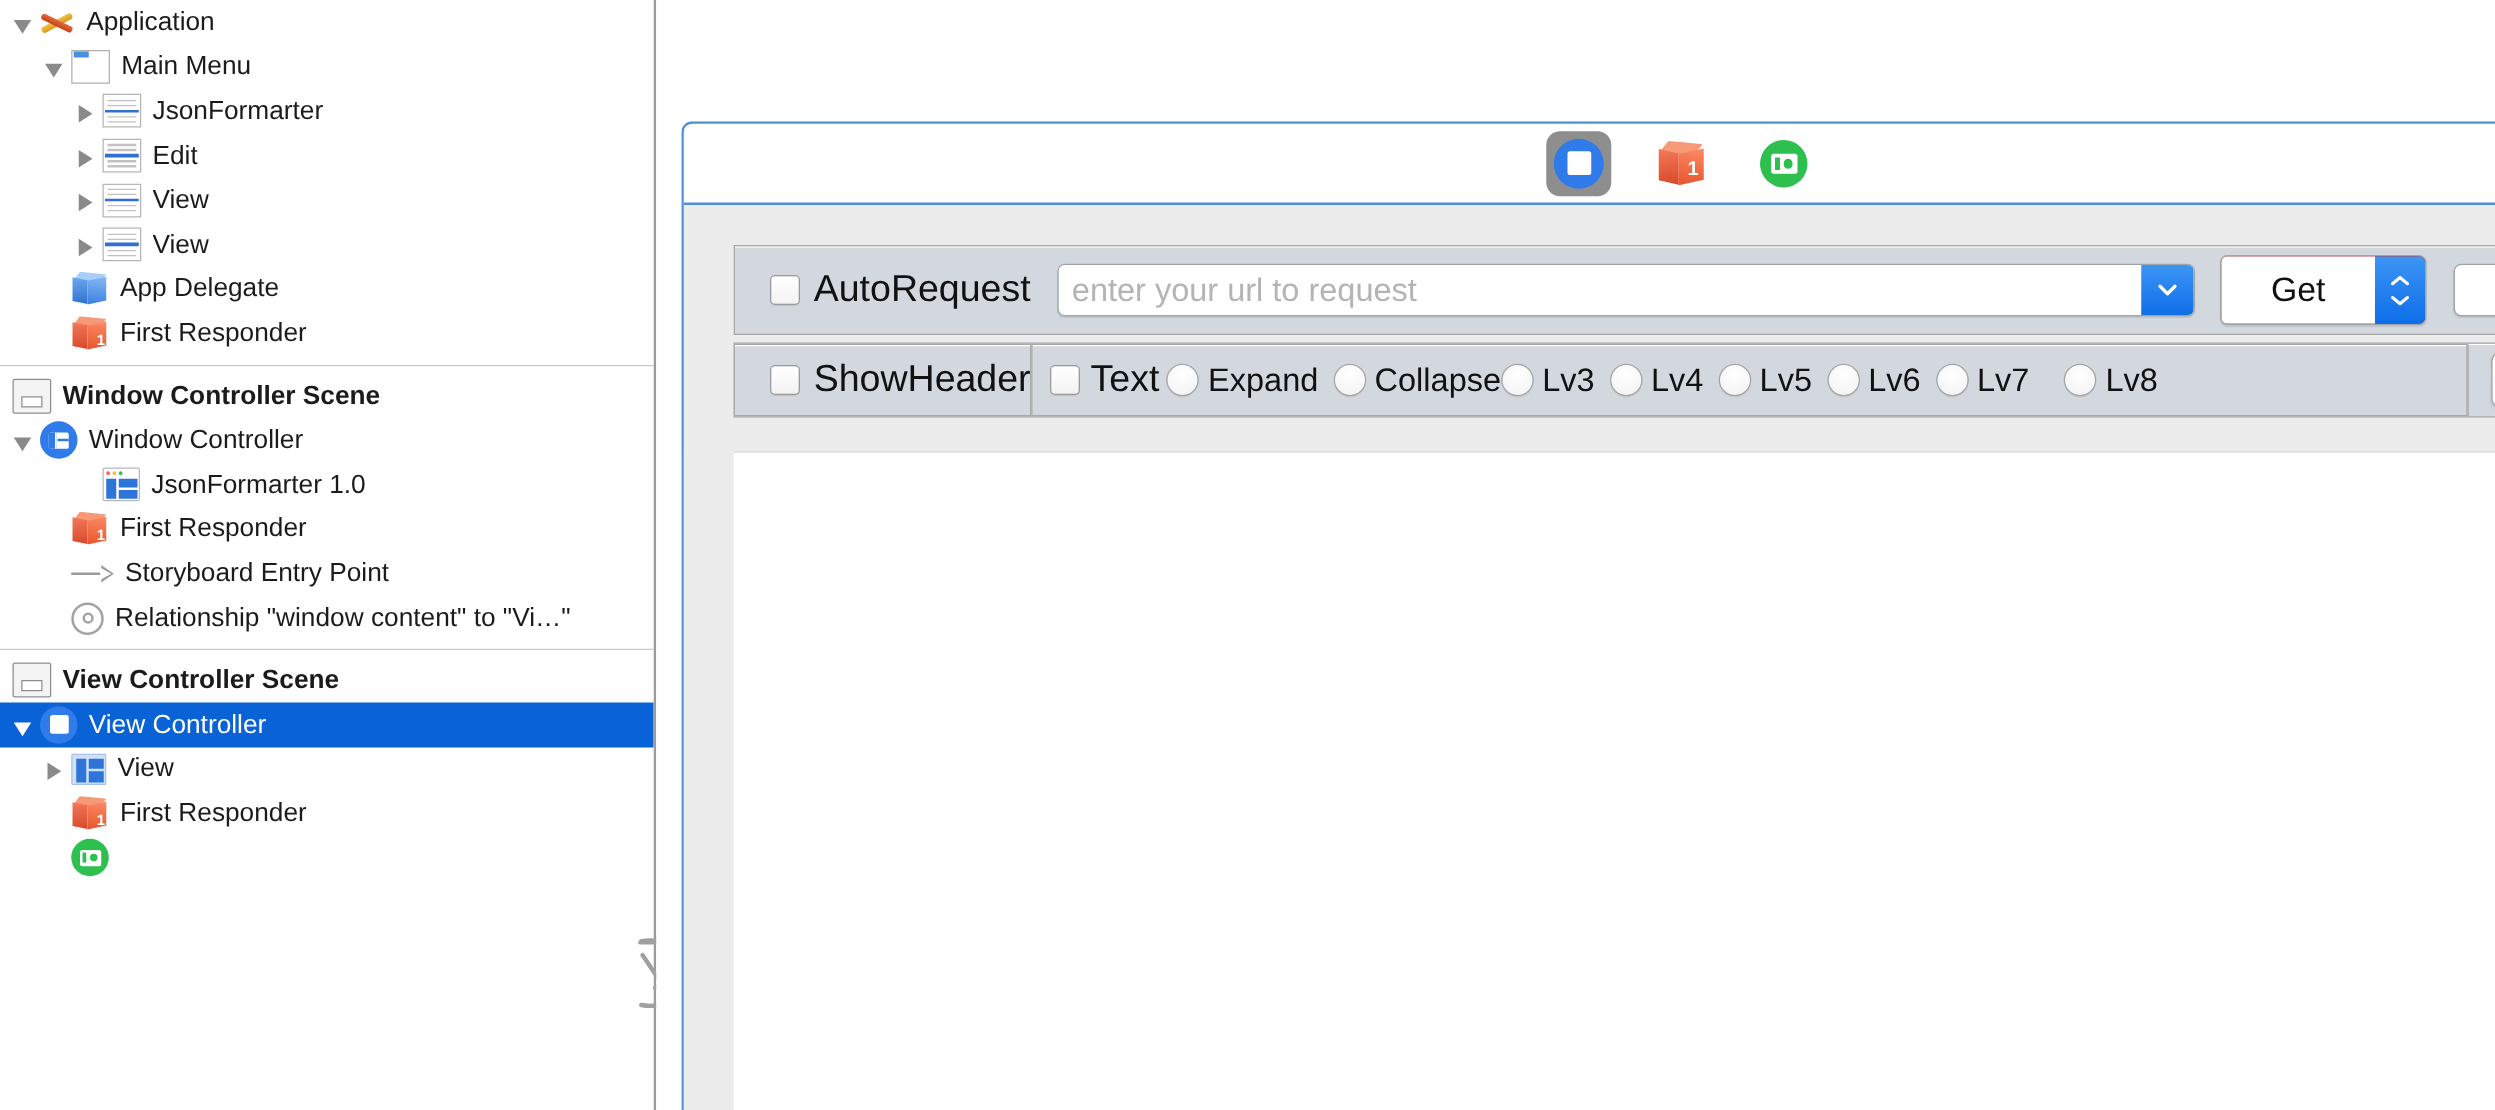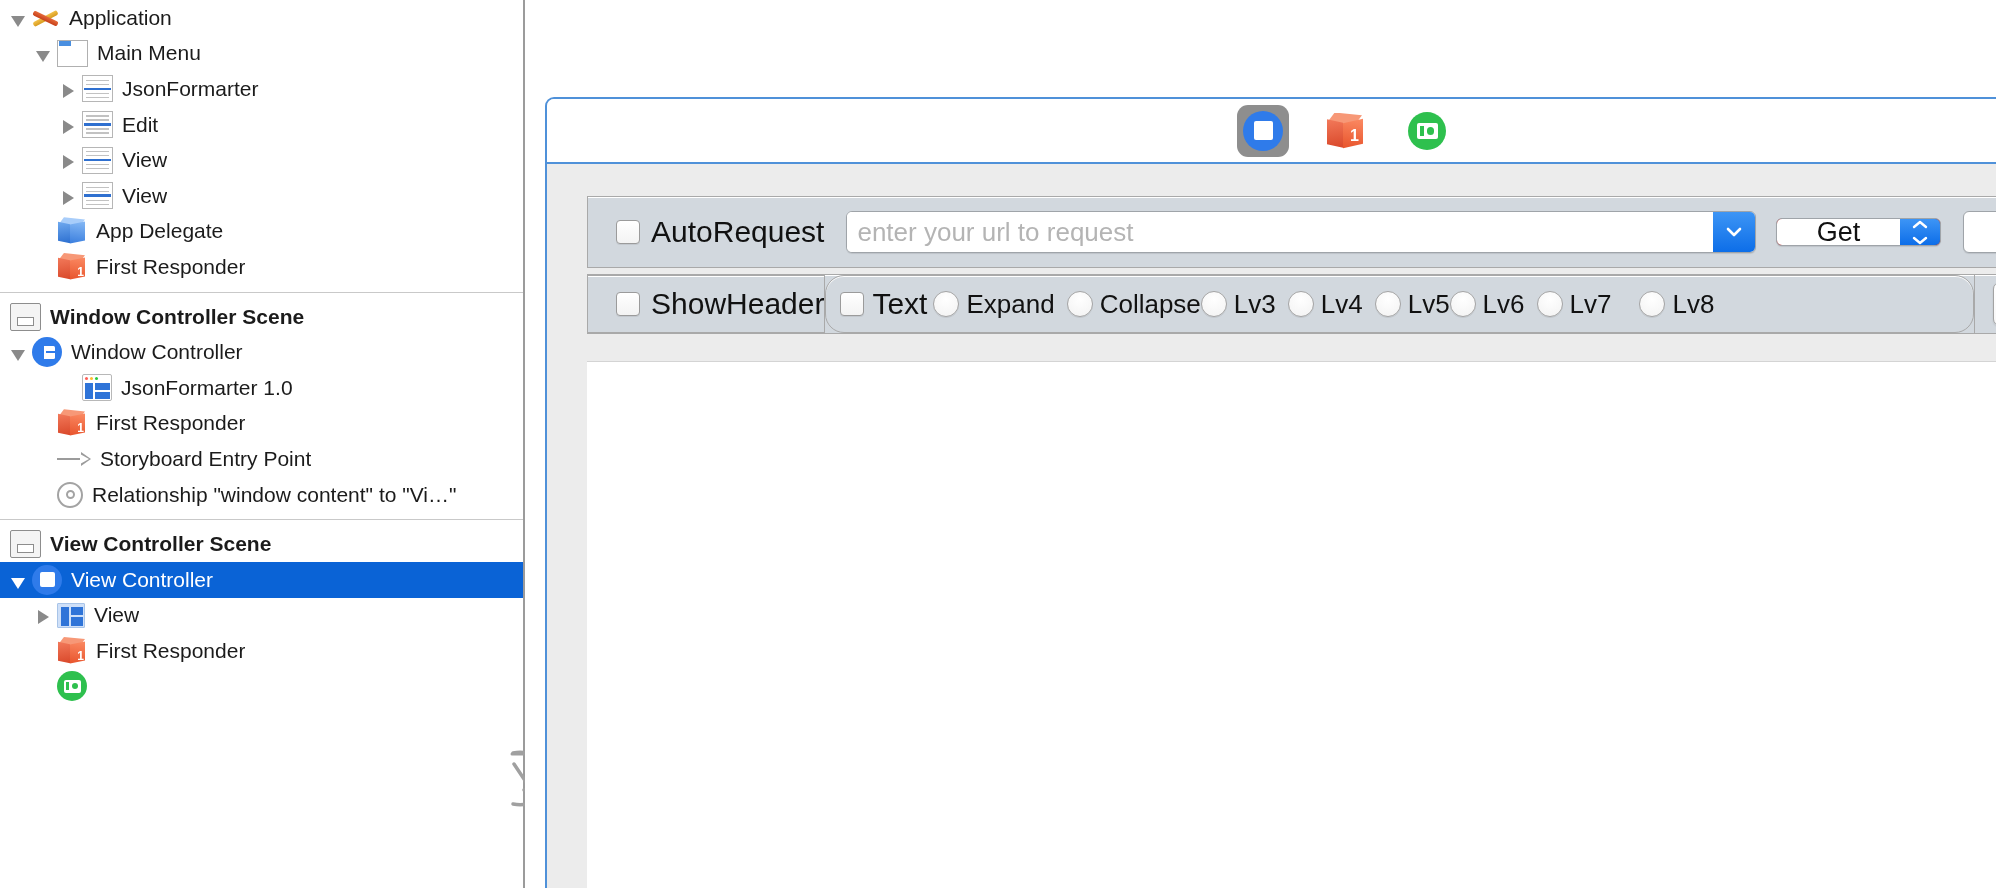--- a/index.html
+++ b/index.html
@@ -269,21 +269,21 @@
     padding: 0 10px; font-size: 26px; color: #b4b4b4;
     overflow: hidden; white-space: nowrap;
   }
   .combo .arw {
     flex: 0 0 42px; background: linear-gradient(#3d95f5,#0d6ee8);
     display: flex; align-items: center; justify-content: center;
   }
   .combo .arw svg { display:block; }
 
   .stepperbox {
-    height: 28px; display:flex; align-items:stretch;
+    height: 56px; display:flex; align-items:stretch;
     border-radius: 6px; overflow:hidden; border:1px solid #9fa4a9; background:#b91c1c;
     box-shadow: 0 1px 1px rgba(0,0,0,0.10);
   }
   .stepperbox .val {
     flex: 1 1 auto; display:flex; align-items:center; justify-content:center;
     font-size: 27px; color:#111; background:#fff; padding: 0 14px;
   }
   .stepperbox .stp {
     flex: 0 0 40px; background: linear-gradient(#3d95f5,#0d6ee8);
     display:flex; flex-direction:column; align-items:center; justify-content:center;
@@ -628,39 +628,39 @@
         </div>
 
         <div class="cbar" id="bar2x" style="top:110px;height:60px;left:40px;right:0;background:#d2d8de;">
           <div class="bar-inner">
 
             <div class="grp" style="flex:0 0 228px;justify-content:flex-start;padding-left:28px;margin:-1px 0 -1px -1px;">
               <span class="cb"></span>
               <span class="cblabel">ShowHeader</span>
             </div>
 
-            <div class="grp" style="flex:1 1 auto;padding-left:14px;margin:-1px 0 -1px 0;border-left:1px solid #a9a9a9;border-radius:19px;">
+            <div class="grp" style="flex:1 1 auto;padding-left:14px;margin:-1px 0 -1px 0;border-left:1px solid #a9a9a9;">
 
               <span class="cb" style="flex:0 0 24px;"></span>
               <span class="cblabel" style="margin-left:8px;margin-right:6px;">Text</span>
 
               <span class="rd"></span>
               <span class="rdlabel" style="margin-right:12px;">Expand</span>
 
               <span class="rd"></span>
               <span class="rdlabel" style="">Collapse</span>
 
               <span class="rd"></span>
               <span class="rdlabel" style="margin-right:12px;">Lv3</span>
 
               <span class="rd"></span>
               <span class="rdlabel" style="margin-right:12px;">Lv4</span>
 
               <span class="rd"></span>
-              <span class="rdlabel" style="margin-right:0;">Lv5</span>
+              <span class="rdlabel" style="margin-right:12px;">Lv5</span>
 
               <span class="rd"></span>
               <span class="rdlabel" style="margin-right:12px;">Lv6</span>
 
               <span class="rd"></span>
               <span class="rdlabel" style="margin-right:28px;">Lv7</span>
 
               <span class="rd"></span>
               <span class="rdlabel" style="margin-right:12px;">Lv8</span>
             </div>

